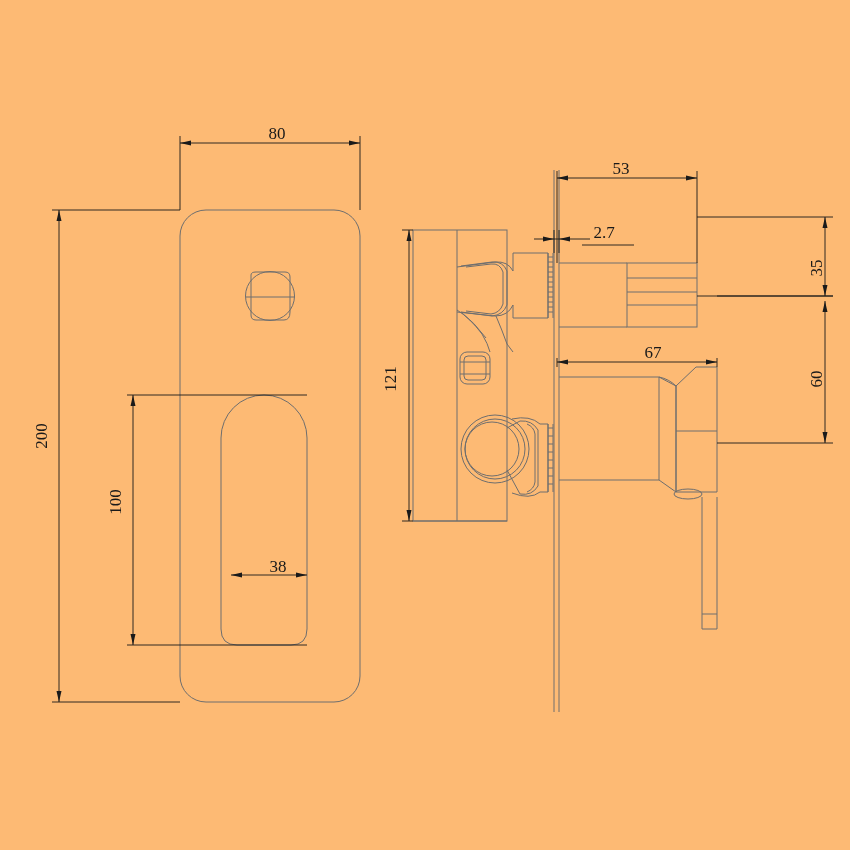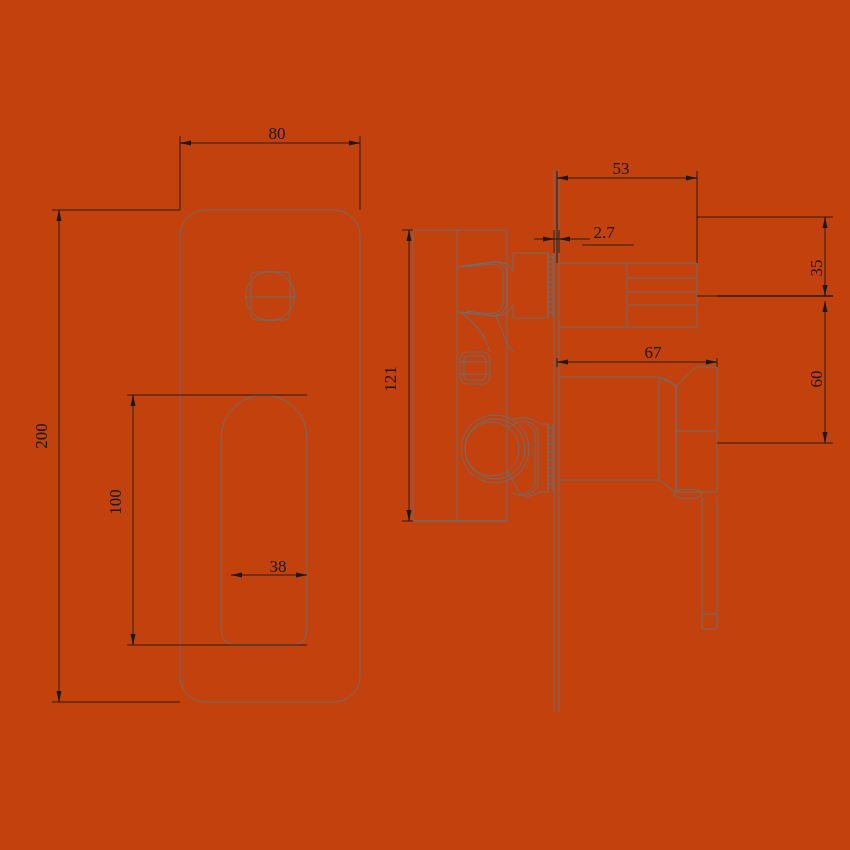--- a/index.html
+++ b/index.html
@@ -1,17 +1,17 @@
 <!DOCTYPE html>
 <html><head>
 <meta charset="utf-8">
 <style>
   html,body{margin:0;padding:0;background:#ffffff;}
   body{width:850px;height:850px;font-family:"Liberation Serif",serif;}
-  #sheet{position:relative;width:850px;height:850px;background:#c2410c;overflow:hidden;}
+  #sheet{position:relative;width:850px;height:850px;background:#fdba74;overflow:hidden;}
   #sheet svg{display:block;}
   .dimtext{font-family:"Liberation Serif",serif;font-size:17px;fill:#1a1a1a;}
   .vtext{font-family:"Liberation Serif",serif;font-size:17px;fill:#1a1a1a;}
 </style>
 </head>
 <body>
 
 <div id="sheet">
 <svg width="850" height="850" viewBox="0 0 850 850" shape-rendering="geometricPrecision">
 

